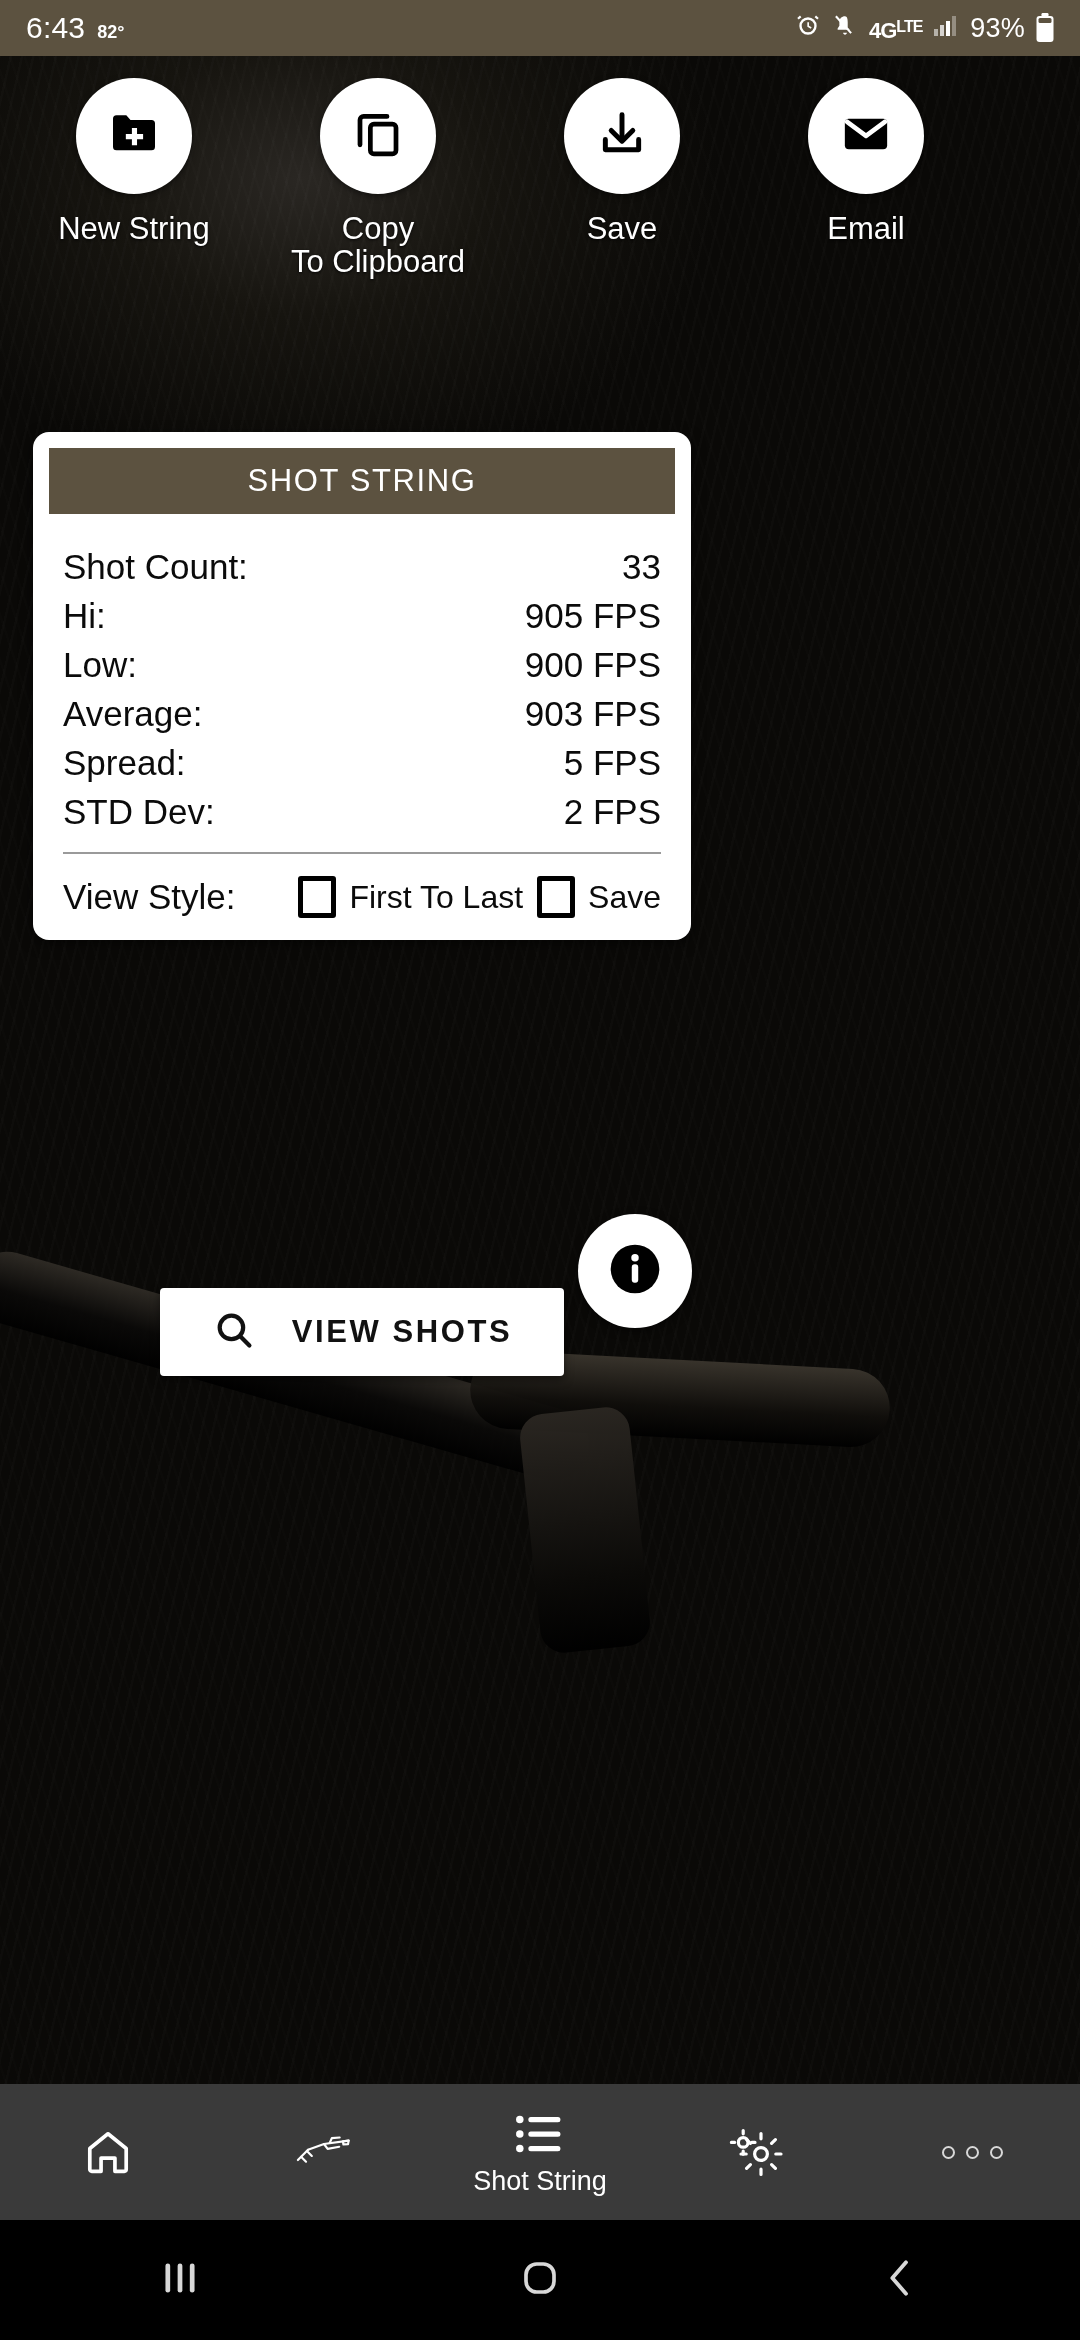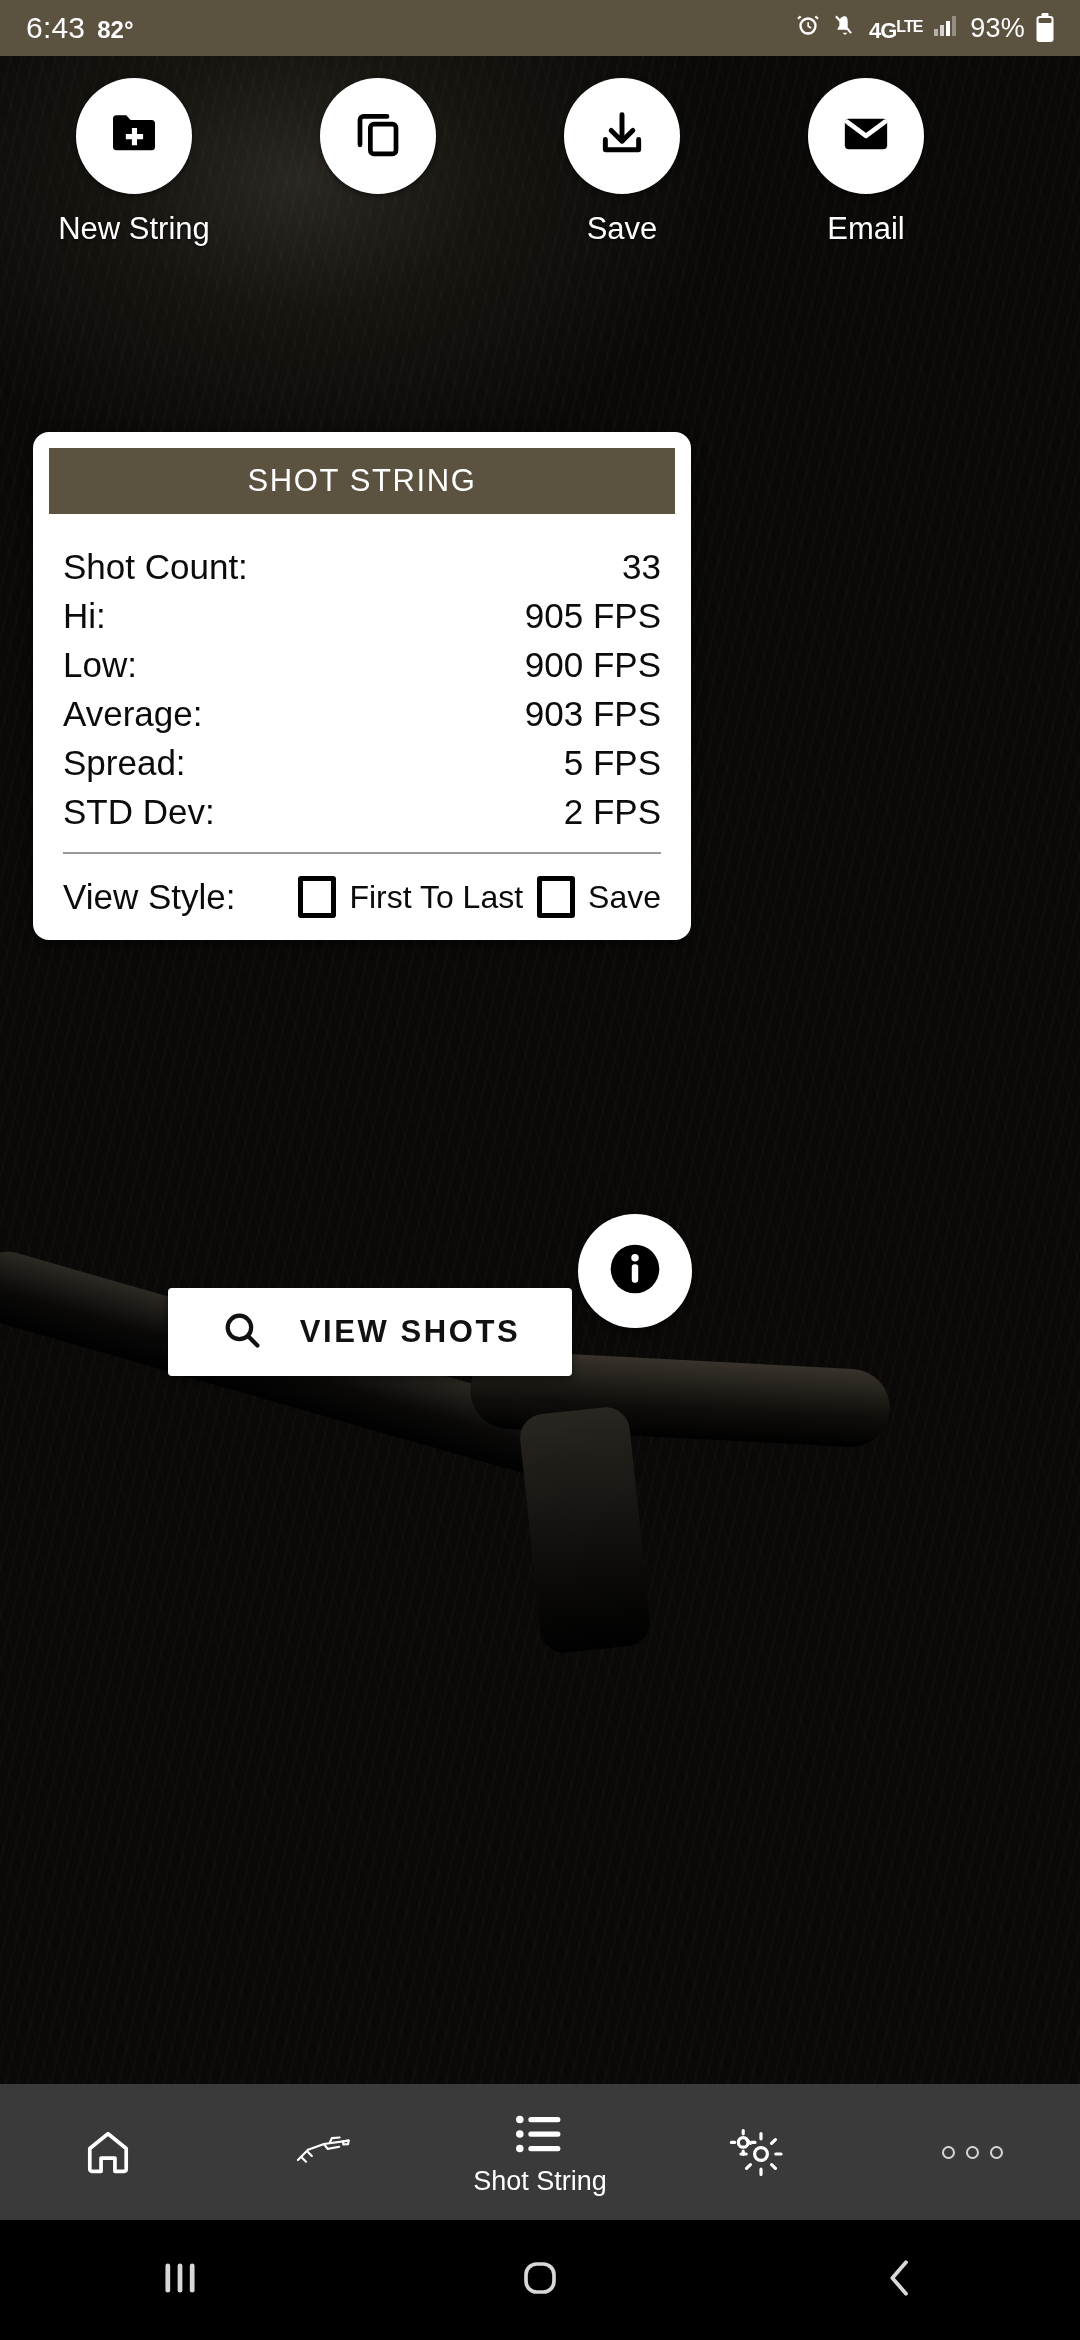--- a/index.html
+++ b/index.html
@@ -52,21 +52,21 @@
   
   .statusbar {
     position:absolute; top:0; left:0; width:1080px; height:56px;
     background:#5c5240;
     display:flex; align-items:center; justify-content:space-between;
     padding:0 26px;
     color:#fff;
   }
   .sb-left { display:flex; align-items:baseline; gap:12px; }
   .sb-time { font-size:30px; font-weight:400; letter-spacing:.2px;text-align:right; }
-  .sb-temp { font-size:24px; font-weight:700; }
+  .sb-temp { font-size:18px; font-weight:700; }
   .sb-right { display:flex; gap:11px; }
   .sb-right svg { display:block; }
   .sb-batt { font-size:27px; font-weight:500; letter-spacing:.2px; }
   .lte { font-size:22px; font-weight:800; letter-spacing:-1px; display:flex; align-items:flex-end; }
   .lte sup { font-size:16px; font-weight:700; line-height:1; margin-bottom:9px; }
 
   
   .actions {
     position:absolute; top:78px; left:0; width:1000px;
     display:flex; justify-content:space-around; align-items:flex-start;
@@ -119,21 +119,21 @@
   .vs-opts { margin-left:auto; display:flex; align-items:center; gap:14px; }
   .vs-opt { display:flex; align-items:center; gap:13px; }
   .cbox {
     width:38px; height:42px; border:5px solid #000; background:#fff;
     border-radius:3px; flex:0 0 auto;
   }
   .vs-text { font-size:32px; color:#0b0b0b; }
 
   
   .view-shots {
-    position:absolute; top:1288px; left:168px;
+    position:absolute; top:1288px; left:160px;
     width:404px; height:88px; background:#fff;
     border-radius:4px;
     display:flex; align-items:center; justify-content:center; gap:36px;
     box-shadow:0 3px 10px rgba(0,0,0,.5);
   }
   .view-shots-text {
     font-size:31px; font-weight:700; letter-spacing:2.6px; color:#111;
   }
 
   
@@ -235,20 +235,22 @@
 
     <div class="action">
       <div class="action-circle">
         <span>
           <svg width="54" height="54" viewBox="0 0 24 24" fill="none" stroke="#000" stroke-width="2.1" stroke-linecap="round" stroke-linejoin="round">
             <rect x="8.6" y="7.6" width="11.4" height="13.2" rx="1.6"></rect>
             <path d="M16 4.2H5.6a1.6 1.6 0 0 0-1.6 1.6v11"></path>
           </svg>
         </span>
       </div>
+      <div class="action-label" style="white-space:pre-line">Copy
+To Clipboard</div>
     </div>
 
     <div class="action">
       <div class="action-circle">
         <span>
           <svg width="54" height="54" viewBox="0 0 24 24" fill="none" stroke="#000" stroke-width="2.2" stroke-linecap="round" stroke-linejoin="round">
             <path d="M12 3.4v11"></path>
             <path d="M7.2 10.4 12 15.2l4.8-4.8"></path>
             <path d="M4.6 14.4v4.6h14.8v-4.6"></path>
           </svg>

